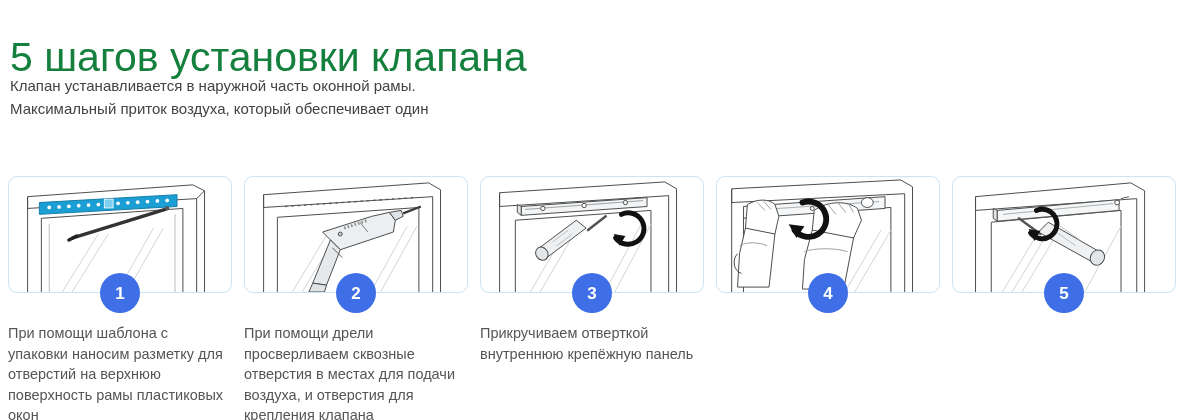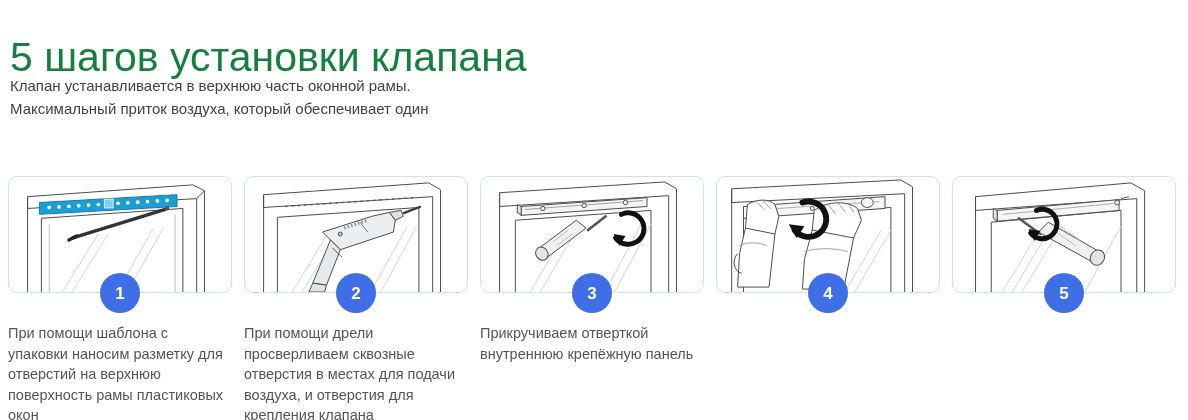--- a/index.html
+++ b/index.html
@@ -77,21 +77,21 @@
   }
 </style>
 </head>
 <body>
 
 <div class="page">
 
   <h1 class="title">5 шагов установки клапана</h1>
 
   <div class="intro">
-    <div>Клапан устанавливается в верхнюю часть оконной рамы.</div>
+    <div>Клапан устанавливается в наружной часть оконной рамы.</div>
     <div>Максимальный приток воздуха, который обеспечивает один</div>
   </div>
 
   <div class="cards">
 
     <div class="card">
       <div class="thumb">
         <svg viewBox="0 0 224 117" xmlns="http://www.w3.org/2000/svg">
           <g fill="none" stroke="#4a4a4a" stroke-width="1" stroke-linejoin="round">
             <path d="M18 20 L186 8 L198 14 L198 119 L190 119 L190 22 L18 32 Z" fill="#ffffff"></path>

